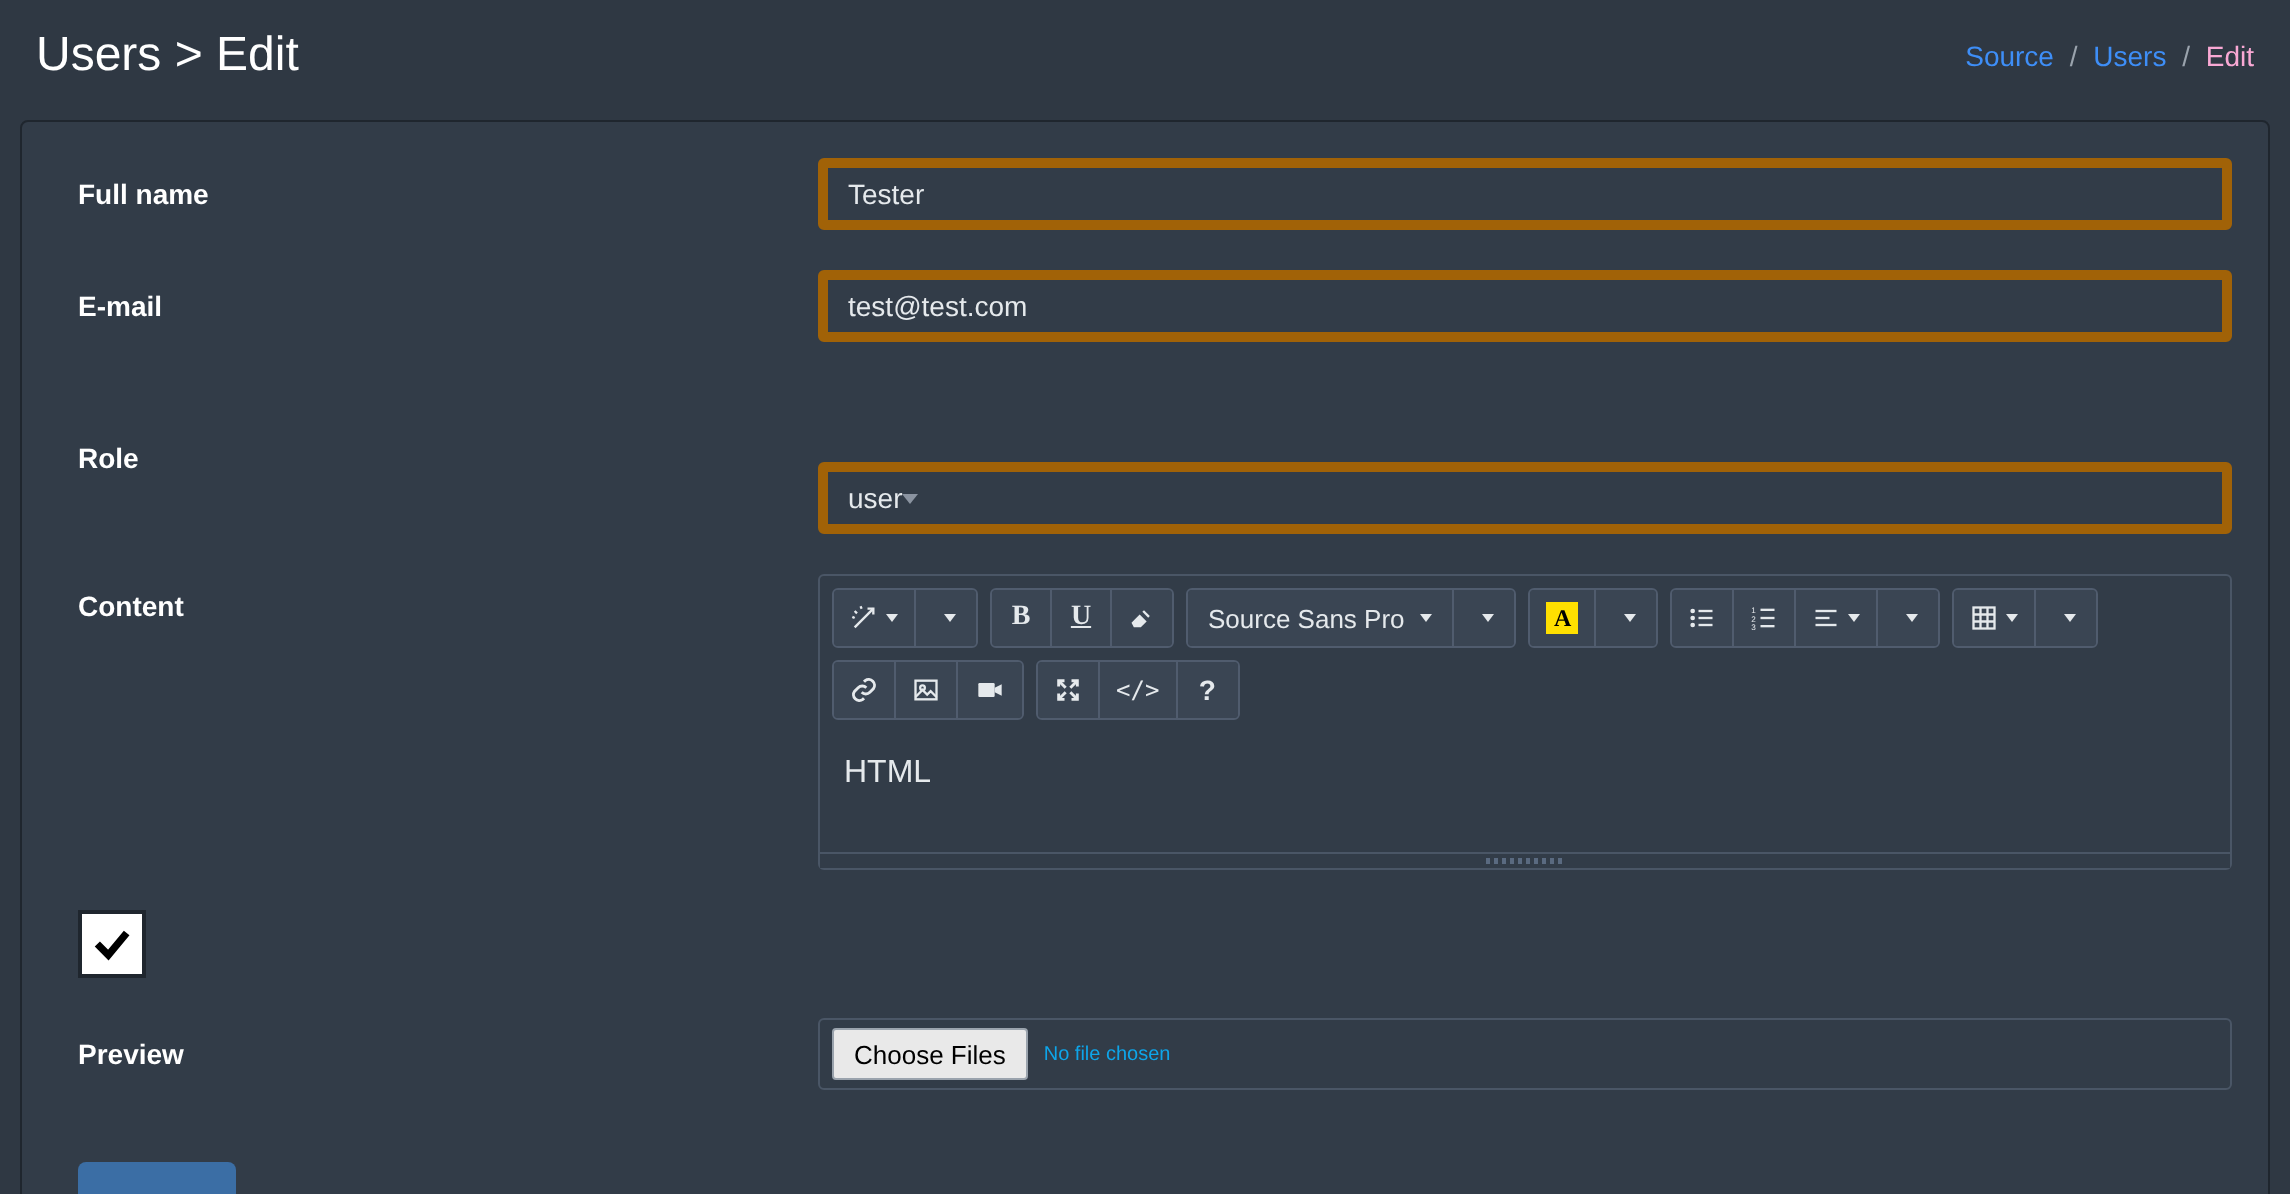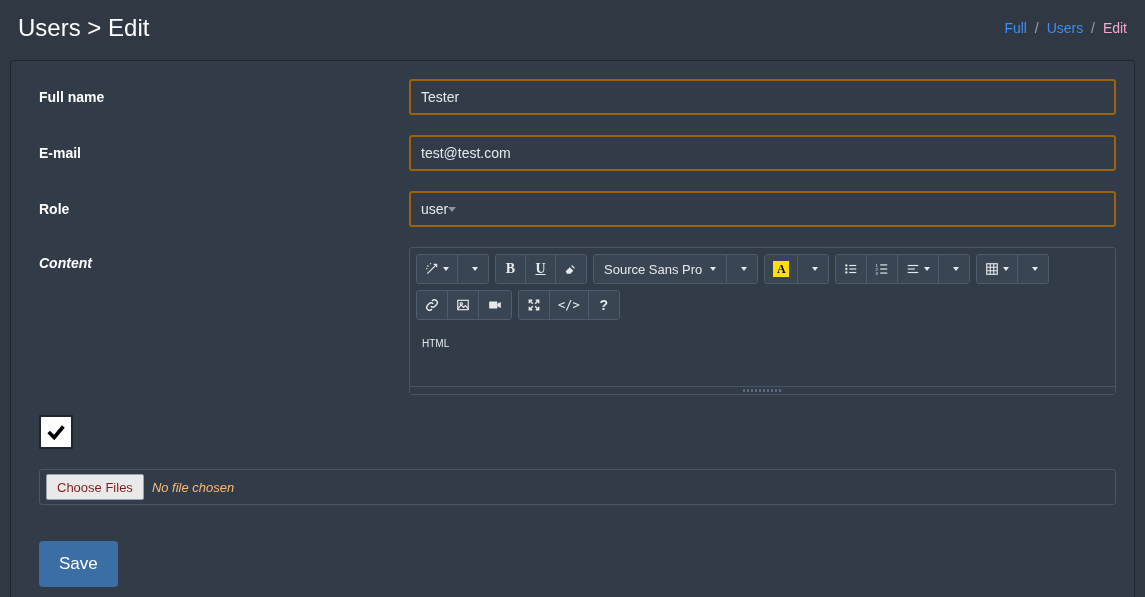--- a/index.html
+++ b/index.html
@@ -48,38 +48,39 @@
   .form-row .lbl {
     width: 360px;
     flex-shrink: 0;
     font-weight: 600;
     font-size: 14px;
     color: #fff;
   }
   .form-row .ctl { flex: 1; }
 
   .form-row.top { align-items: flex-start; }
-  .form-row.top .lbl { padding-top: 8px; font-style: italic; }
+  .form-row.top .lbl { padding-top: 8px; }
 
   .input, .select {
     width: 100%;
     height: 36px;
     background: #323c48;
-    border: 2px solid #a16207;
+    border: 5px solid #a16207;
     border-radius: 3px;
     color: #e5e9ec;
     padding: 0 10px;
     font-size: 14px;
     font-family: inherit;
   }
 
   .select {
     display: flex;
     align-items: center;
     cursor: pointer;
+    margin-top: 40px;
   }
   .select .caret {
     width: 0; height: 0;
     border-left: 4px solid transparent;
     border-right: 4px solid transparent;
     border-top: 5px solid #8a93a0;
   }
 
   
   .editor-wrap {
@@ -123,21 +124,21 @@
     border-top: 4px solid #e5e9ec;
     margin-left: 4px;
   }
   .tbtn .gap { width: 4px; display:inline-block; }
   .tbtn.font-btn { font-size: 13px; padding: 0 10px; }
   .tbtn svg { display: block; }
   .editor-body {
     padding: 12px 12px 30px 12px;
     min-height: 60px;
     color: #e5e9ec;
-    font-size: 10px;
+    font-size: 16px;
   }
   .editor-resize {
     height: 8px;
     border-top: 1px solid #4a5666;
     background: #323c48;
     position: relative;
   }
   .editor-resize::after{
     content:"";
     position:absolute;
@@ -167,27 +168,27 @@
     align-items:center;
     padding: 0 6px;
     gap: 8px;
   }
   .file-btn {
     height: 26px;
     padding: 0 10px;
     background: #e9e9e9;
     border: 1px solid #9aa3ad;
     border-radius: 2px;
-    color: #7f1d1d;
+    color: #000000;
     font-size: 13px;
     display:inline-flex; align-items:center;
     cursor:pointer;
     font-family: inherit;
   }
-  .file-status { color: #fdba74; font-size: 13px; font-style: italic; }
+  .file-status { color: #0ea5e9; font-size: 10px; }
 
   
   .save-btn {
     margin-top: 16px;
     height: 46px;
     padding: 0 20px;
     background: #3b6ea5;
     border: none;
     border-radius: 4px;
     color: #fff;
@@ -202,21 +203,21 @@
     align-items:center; justify-content:center; font-size:12px;
     font-family: serif;
   }
 </style>
 </head>
 <body>
 
 <div class="header">
   <div class="page-title">Users &gt; Edit</div>
   <div class="breadcrumb">
-    <a href="#">Full</a>
+    <a href="#">Source</a>
     <span class="sep">/</span>
     <a href="#">Users</a>
     <span class="sep">/</span>
     <span class="current">Edit</span>
   </div>
 </div>
 
 <div class="panel">
 
   <div class="form-row">
@@ -385,20 +386,21 @@
     <div class="ctl">
       <div class="chk">
         <svg viewBox="0 0 24 24" fill="none" stroke="#000" stroke-width="4">
             <path d="M4 12l6 6L20 6"></path>
           </svg>
       </div>
     </div>
   </div>
 
   <div class="form-row">
+    <div class="lbl">Preview</div>
     <div class="ctl">
       <div class="file-wrap">
         <button class="file-btn">Choose Files</button>
         <span class="file-status">No file chosen</span>
       </div>
     </div>
   </div>
 
   <button class="save-btn">Save</button>
 

